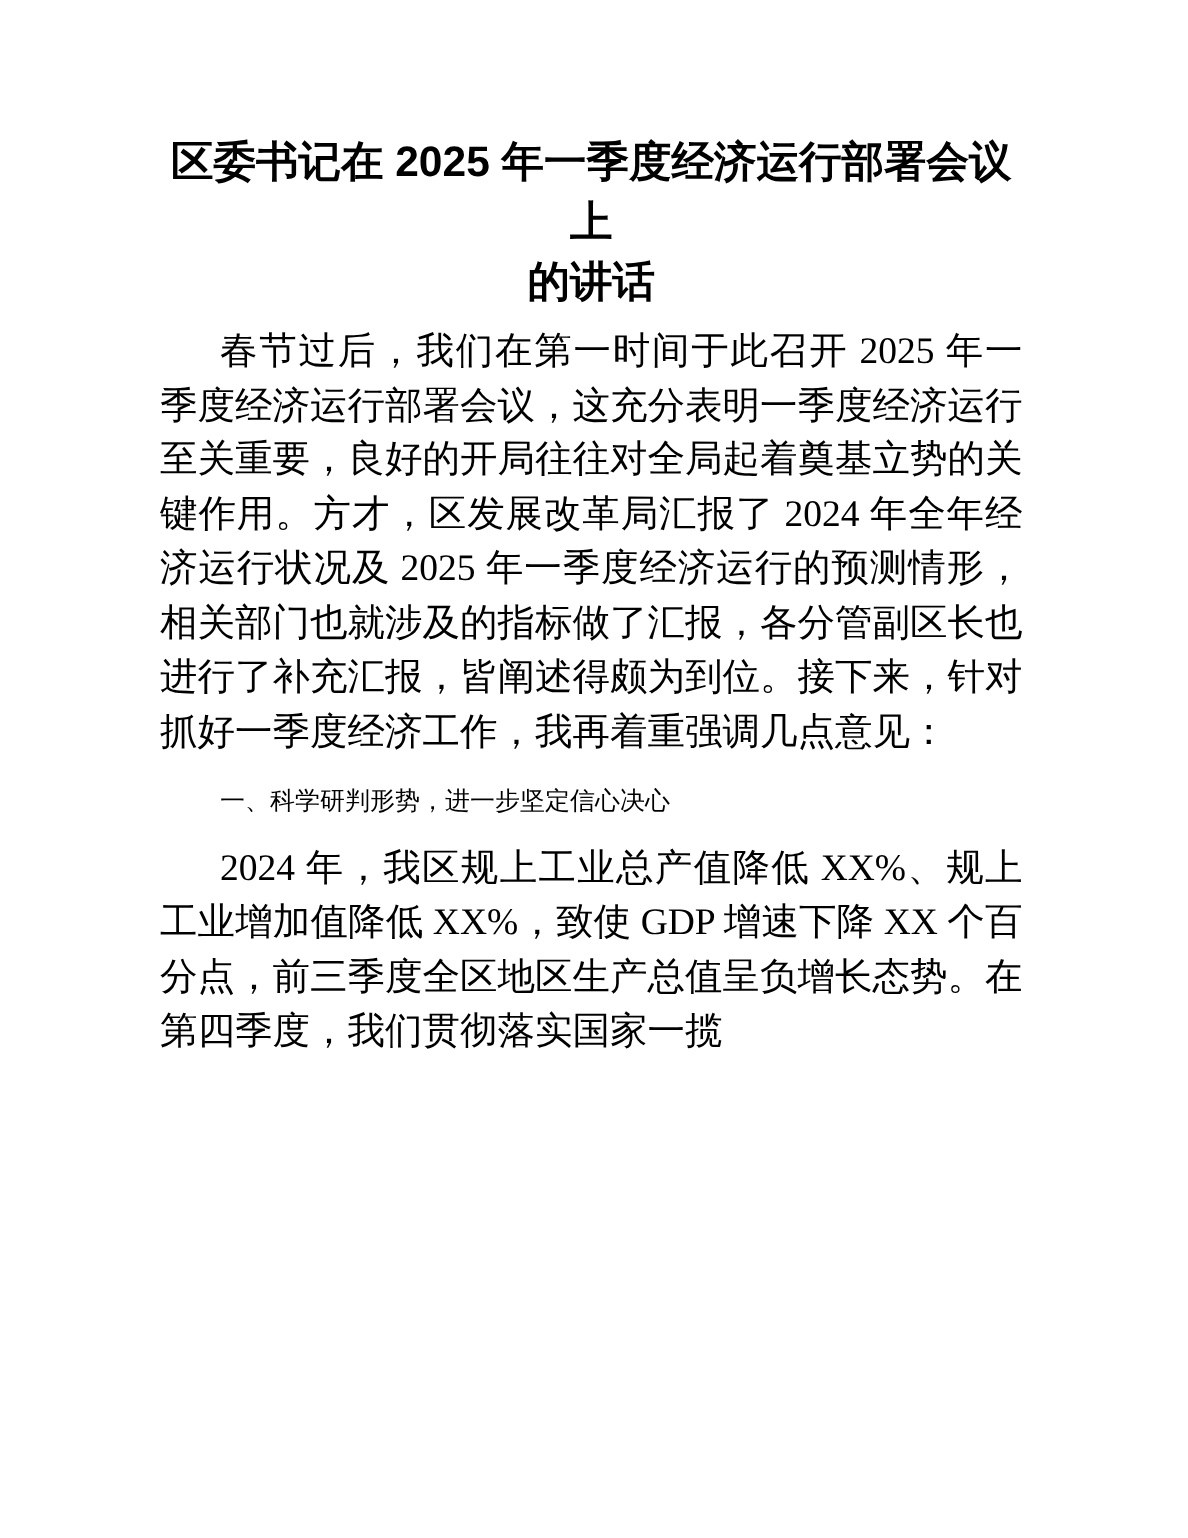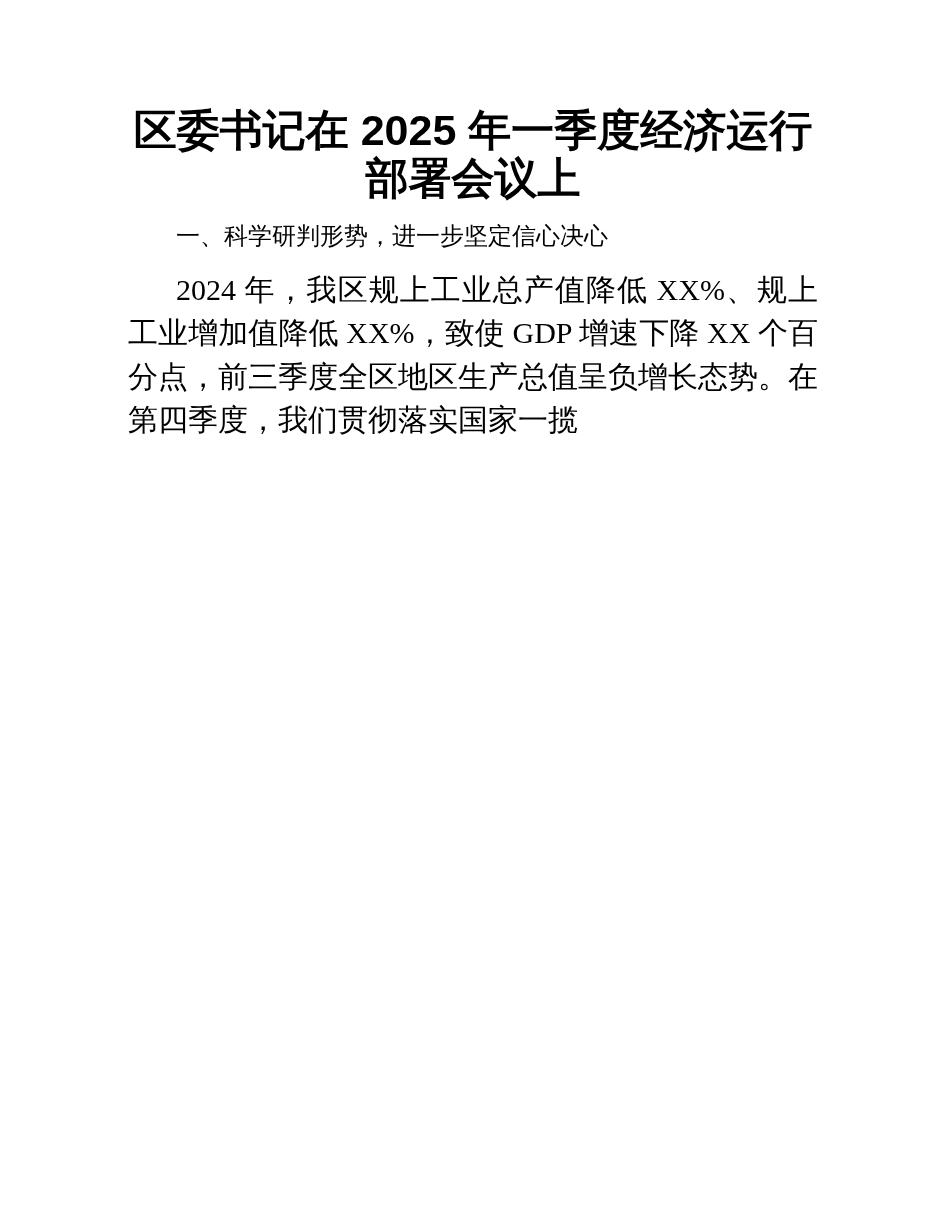--- a/index.html
+++ b/index.html
@@ -16,56 +16,58 @@
     overflow: hidden;
   }
   .content {
     padding: 0 132px 0 128px; 
   }
   .doc-title {
     margin: 106px 0 0 0;
     text-align: center;
     font-family: "Liberation Sans", "DejaVu Sans", sans-serif;
     font-weight: 700;
-    font-size: 43px;
+    font-size: 34px;
     line-height: 48px;
     color: #000000;
   }
   .doc-body {
     font-family: "Liberation Serif", "DejaVu Serif", serif;
     font-size: 30px;
     line-height: 43.5px;
     text-align: justify;
     color: #000000;
   }
   p.greeting {
     margin: 22px 0 0 0;
     text-indent: 48px;
   }
   p.para {
     margin: 9px 0 0 0;
     text-indent: 48px;
   }
   h2.section-heading {
     margin: 13px 0 0 0;
-    font-size: 24px;
+    font-size: 20px;
     line-height: 43.5px;
     font-weight: 400;
     text-indent: 48px;
   }
 </style>
 </head>
 <body>
 
 <div class="page">
   <div class="content">
 
     <div class="doc-title">
       <div>区委书记在 2025 年一季度经济运行部署会议上</div>
+      <div>的讲话</div>
     </div>
 
     <div class="doc-body">
+      <p class="para">春节过后，我们在第一时间于此召开 2025 年一季度经济运行部署会议，这充分表明一季度经济运行至关重要，良好的开局往往对全局起着奠基立势的关键作用。方才，区发展改革局汇报了 2024 年全年经济运行状况及 2025 年一季度经济运行的预测情形，相关部门也就涉及的指标做了汇报，各分管副区长也进行了补充汇报，皆阐述得颇为到位。接下来，针对抓好一季度经济工作，我再着重强调几点意见：</p>
       <h2 class="section-heading">一、科学研判形势，进一步坚定信心决心</h2>
       <p class="para">2024 年，我区规上工业总产值降低 XX%、规上工业增加值降低 XX%，致使 GDP 增速下降 XX 个百分点，前三季度全区地区生产总值呈负增长态势。在第四季度，我们贯彻落实国家一揽</p>
     </div>
 
   </div>
 </div>
 
 </body></html>

